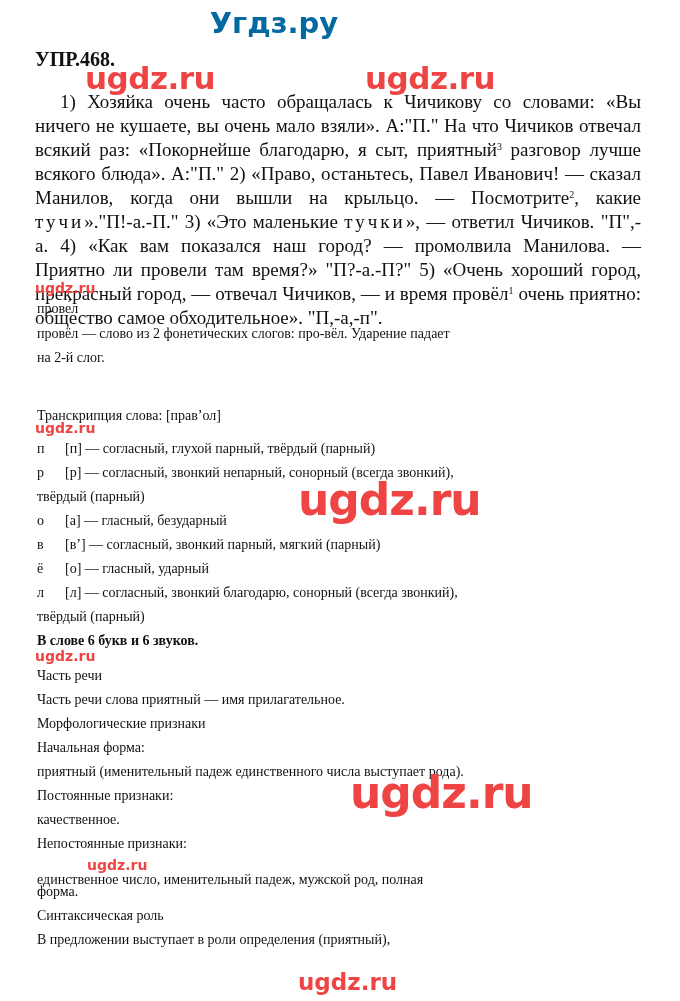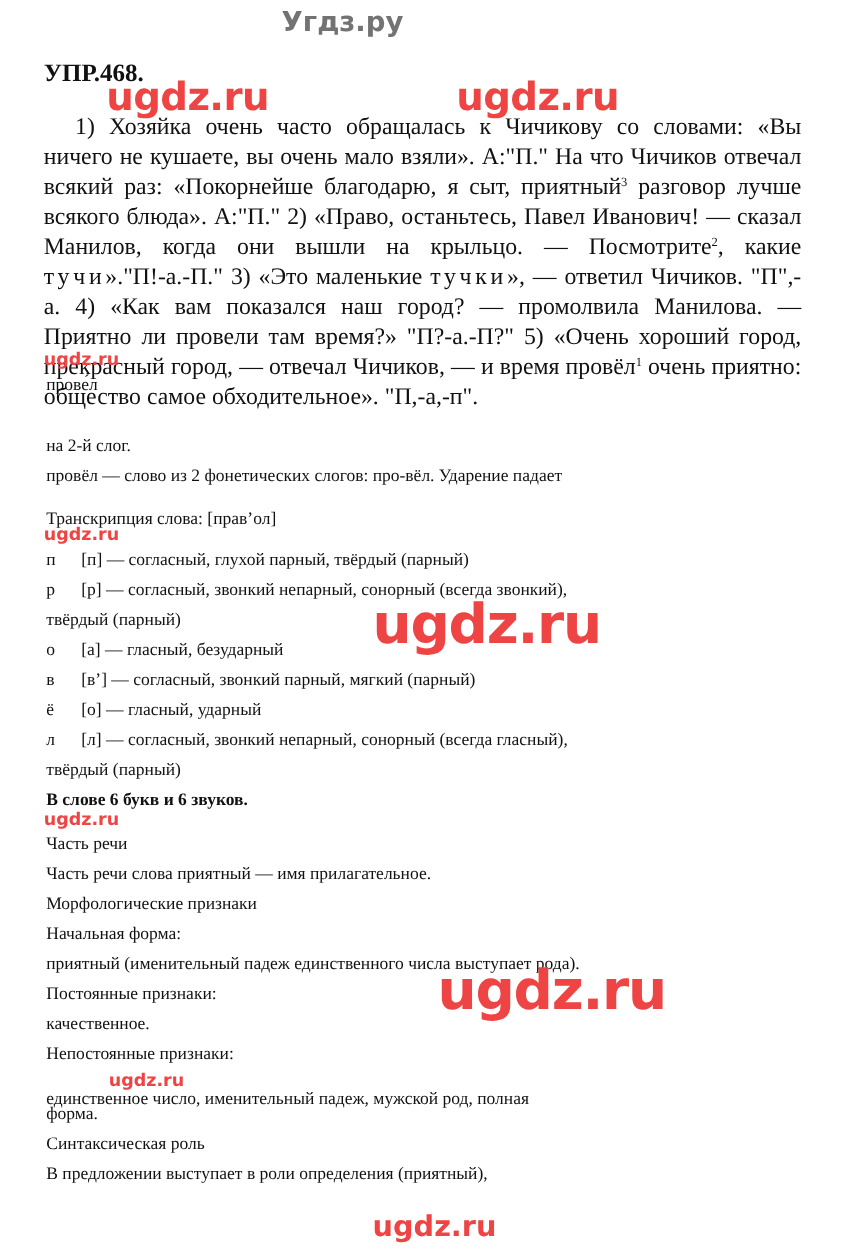--- a/index.html
+++ b/index.html
@@ -1,18 +1,18 @@
 <!DOCTYPE html>
 <html><head>
 <meta charset="utf-8">
 <style>
   html, body { margin: 0; padding: 0; background: #ffffff; }
   body { width: 680px; height: 1001px; position: relative; overflow: hidden; color: #111; }
   .site-header { position: absolute; top: 6px; left: 0; width: 548px; text-align: center;
-    font-family: "DejaVu Sans", sans-serif; font-weight: bold; font-size: 22px; color: #737373; letter-spacing: 0px; }
+    font-family: "DejaVu Sans", sans-serif; font-weight: bold; font-size: 29px; color: #0369a1; letter-spacing: 0px; }
   .ex-title { position: absolute; top: 48px; left: 35px; font-family: "Liberation Serif", serif;
     font-weight: bold; font-size: 20px; }
   .wm { position: absolute; font-family: "DejaVu Sans", sans-serif; font-weight: bold; color: #ef4444; line-height: 1; }
   .wm-md { font-size: 31px; letter-spacing: -0.5px; }
   .wm-lg { font-size: 44px; letter-spacing: -1px; }
   .wm-sm { font-size: 14px; }
   .wm-footer { font-size: 23px; }
   .para { position: absolute; left: 35px; width: 606px; font-family: "Liberation Serif", serif;
     font-size: 19px; line-height: 24px; text-align: justify; }
   .para .indent { display: inline-block; width: 25px; }
@@ -30,34 +30,34 @@
 <div class="ex-title">УПР.468.</div>
 
 <div class="wm wm-md" style="left:85px; top:63px;">ugdz.ru</div>
 <div class="wm wm-md" style="left:365px; top:63px;">ugdz.ru</div>
 
 <div class="para" style="top:90px;"><span class="indent"></span><span>1) Хозяйка очень часто обращалась к Чичикову со словами: «Вы ничего не кушаете, вы очень мало взяли». А:"П." На что Чичиков отвечал всякий раз: «Покорнейше благодарю, я сыт, приятный</span><sup>3</sup><span> разговор лучше всякого блюда». А:"П." 2) «Право, останьтесь, Павел Иванович! — сказал Манилов, когда они вышли на крыльцо. — Посмотрите</span><sup>2</sup><span>, какие </span><span class="spaced">тучи</span><span>»."П!-а.-П." 3) «Это маленькие </span><span class="spaced">тучки</span><span>», — ответил Чичиков. "П",-а. 4) «Как вам показался наш город? — промолвила Манилова. — Приятно ли провели там время?» "П?-а.-П?" 5) «Очень хороший город, прекрасный город, — отвечал Чичиков, — и время провёл</span><sup>1</sup><span> очень приятно: общество самое обходительное». "П,-а,-п".</span></div>
 
 <div class="wm wm-sm" style="left:35px; top:281px;">ugdz.ru</div>
 
 <div class="line" style="top:297px;">прове́л</div>
-<div class="line" style="top:322px;margin-top:48px;">провёл — слово из 2 фонетических слогов: про-вёл. Ударение падает</div>
+<div class="line" style="top:322px;">провёл — слово из 2 фонетических слогов: про-вёл. Ударение падает</div>
 <div class="line" style="top:346px;">на 2-й слог.</div>
 
 <div class="line" style="top:404px;">Транскрипция слова: [прав’ол]</div>
 
 <div class="wm wm-sm" style="left:35px; top:421px;">ugdz.ru</div>
 
 <div class="line" style="top:437px;"><span class="letter">п</span><span>[п] — согласный, глухой парный, твёрдый (парный)</span></div>
 <div class="line" style="top:461px;"><span class="letter">р</span><span>[р] — согласный, звонкий непарный, сонорный (всегда звонкий),</span></div>
 <div class="line" style="top:485px;"><span>твёрдый (парный)</span></div>
 <div class="line" style="top:509px;"><span class="letter">о</span><span>[а] — гласный, безударный</span></div>
 <div class="line" style="top:533px;"><span class="letter">в</span><span>[в’] — согласный, звонкий парный, мягкий (парный)</span></div>
 <div class="line" style="top:557px;"><span class="letter">ё</span><span>[о] — гласный, ударный</span></div>
-<div class="line" style="top:581px;"><span class="letter">л</span><span>[л] — согласный, звонкий непарный, сонорный (всегда гласный),</span></div>
+<div class="line" style="top:581px;"><span class="letter">л</span><span>[л] — согласный, звонкий благодарю, сонорный (всегда звонкий),</span></div>
 <div class="line" style="top:605px;"><span>твёрдый (парный)</span></div>
 <div class="line" style="top:629px;font-weight:bold;">В слове 6 букв и 6 звуков.</div>
 
 <div class="wm wm-lg" style="left:298px; top:478px;">ugdz.ru</div>
 
 <div class="wm wm-sm" style="left:35px; top:649px;">ugdz.ru</div>
 
 <div class="line" style="top:664px;">Часть речи</div>
 <div class="line" style="top:688px;">Часть речи слова приятный — имя прилагательное.</div>
 <div class="line" style="top:712px;">Морфологические признаки</div>

